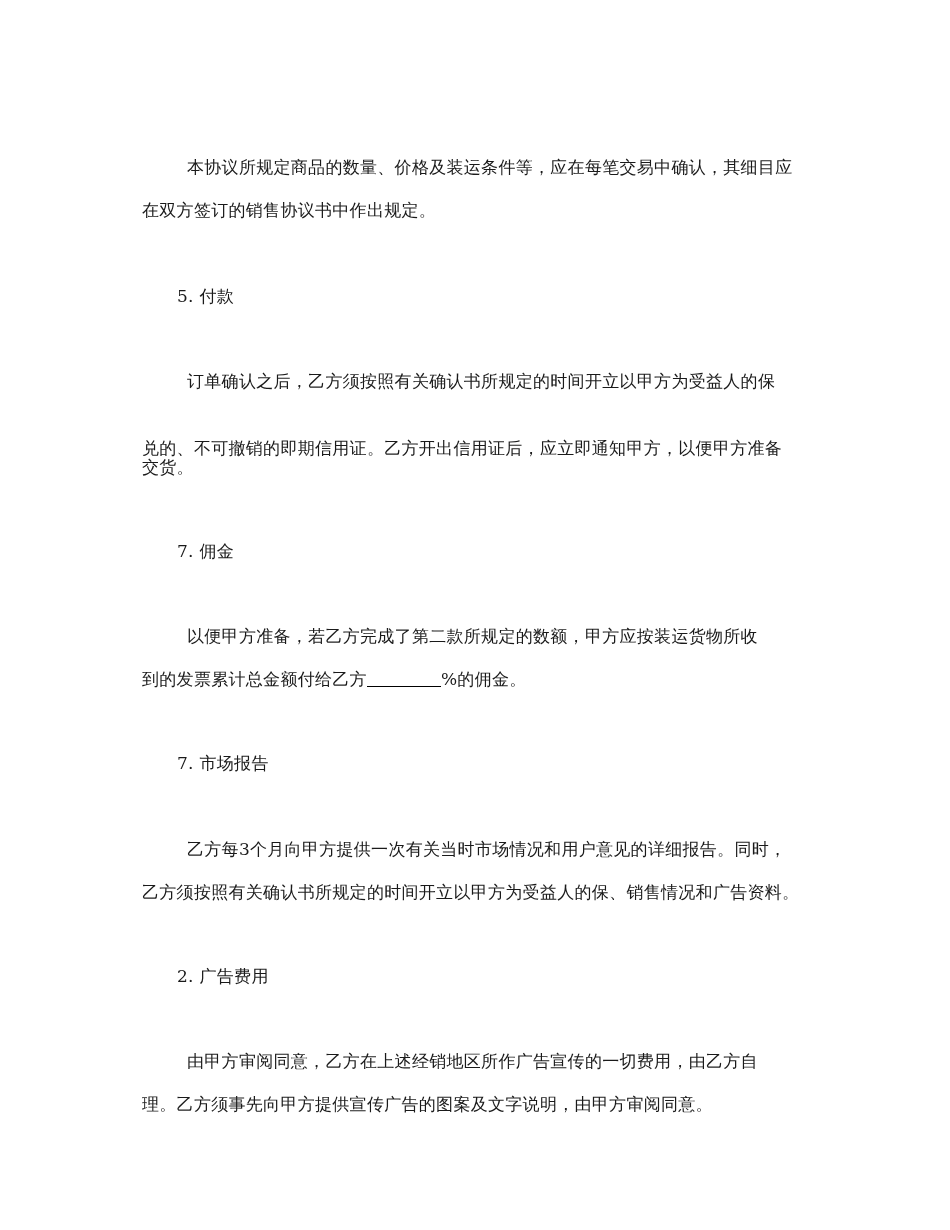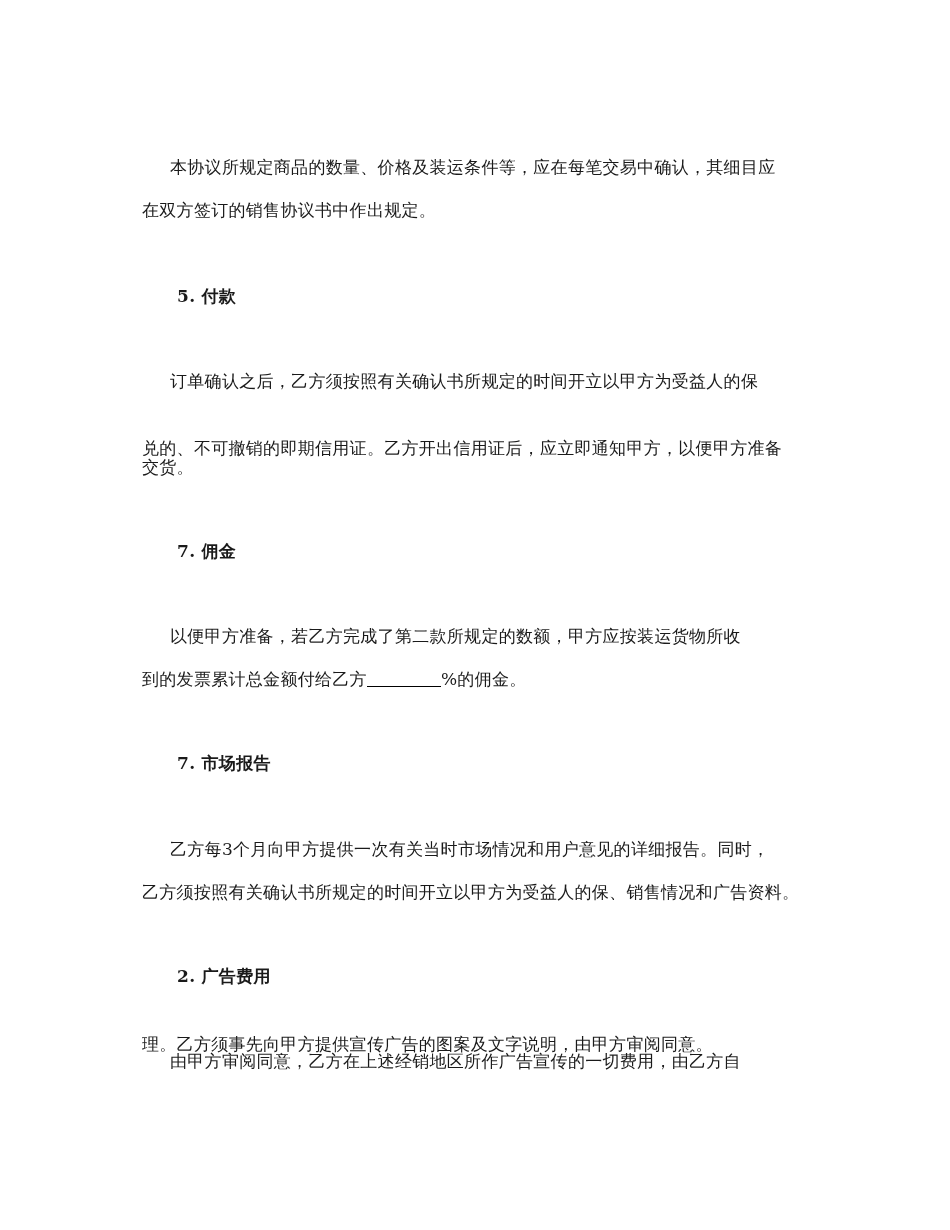--- a/index.html
+++ b/index.html
@@ -1,21 +1,21 @@
 <!DOCTYPE html>
 <html><head>
 <meta charset="utf-8">
 <style>
   html, body { margin: 0; padding: 0; background: #ffffff; }
   body { width: 950px; height: 1230px; position: relative; overflow: hidden;
          font-family: "DejaVu Serif", "Liberation Serif", serif; color: #1a1a1a; }
   .page { position: absolute; left: 142px; top: 0; width: 680px; }
   .line { position: absolute; left: 0; white-space: nowrap; font-size: 17px; line-height: 22px; letter-spacing: 0.3px; }
-  .indent { left: 28px; }
-  .heading { left: 35px; font-weight: bold; }
+  .indent { left: 45px; }
+  .heading { left: 35px; }
   .blank { display: inline-block; width: 74px; border-bottom: 1px solid #000; height: 16px; vertical-align: -2px; }
 </style>
 </head>
 <body>
 
 <div class="page">
 
   <div class="line indent" style="top:156px">本协议所规定商品的数量、价格及装运条件等，应在每笔交易中确认，其细目应</div>
   <div class="line" style="top:199px">在双方签订的销售协议书中作出规定。</div>
 
@@ -29,14 +29,14 @@
   <div class="line" style="top:668px">
     <span>到的发票累计总金额付给乙方</span><span class="blank"></span><span>%的佣金。</span>
   </div>
 
   <div class="line heading" style="top:752px">7.  市场报告</div>
   <div class="line indent" style="top:838px">乙方每3个月向甲方提供一次有关当时市场情况和用户意见的详细报告。同时，</div>
   <div class="line" style="top:881px">乙方须按照有关确认书所规定的时间开立以甲方为受益人的保、销售情况和广告资料。</div>
 
   <div class="line heading" style="top:965px">2.  广告费用</div>
   <div class="line indent" style="top:1050px">由甲方审阅同意，乙方在上述经销地区所作广告宣传的一切费用，由乙方自</div>
-  <div class="line" style="top:1033px">理。乙方须事先向甲方提供宣传广告的图案及文字说明，由甲方审阅同意。</div>
+  <div class="line" style="top:1093px">理。乙方须事先向甲方提供宣传广告的图案及文字说明，由甲方审阅同意。</div>
 </div>
 
 </body></html>

